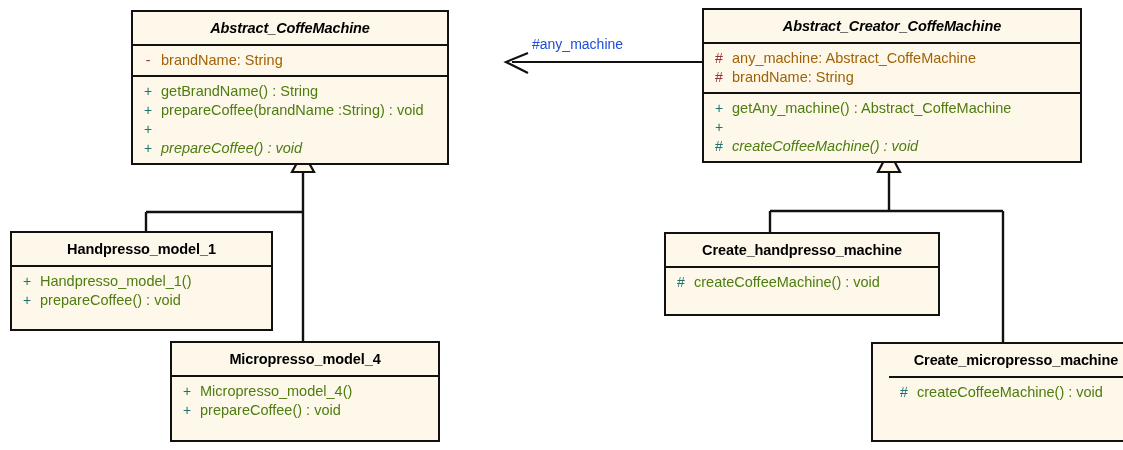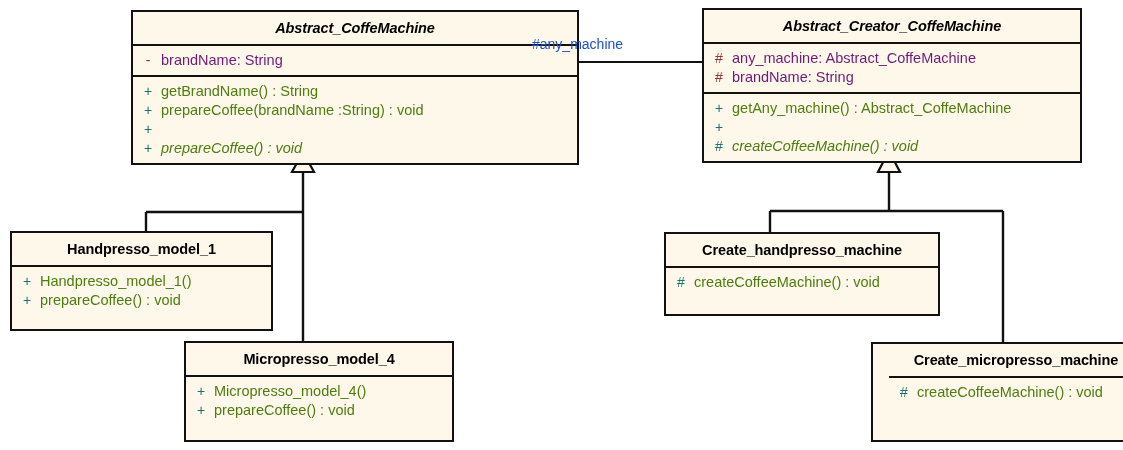--- a/index.html
+++ b/index.html
@@ -65,21 +65,21 @@
     padding: 1px 0 1px 0;
   }
   .uml-vis {
     display: inline-block;
     width: 26px;
     min-width: 26px;
     text-align: center;
     font-size: 14px;
   }
   .attr-row .uml-vis { color: #9b2f2f; }
-  .attr-row .uml-text { color: #701a75; }
+  .attr-row .uml-text { color: #a16207; }
   .meth-row .uml-vis { color: #1d7272; }
   .meth-row .uml-text { color: #4d7c0f; }
   .uml-text.abstract-op {
     font-style: italic;
   }
   .lbl-assoc {
     position: absolute;
     font-size: 14px;
     color: #1d4ed8;
     white-space: nowrap;
@@ -110,21 +110,21 @@
       <line x1="889" y1="171" x2="889" y2="211" stroke="#111111" stroke-width="2.4"></line>
       <line x1="770" y1="211" x2="1003" y2="211" stroke="#111111" stroke-width="2.4"></line>
       <line x1="770" y1="211" x2="770" y2="232" stroke="#111111" stroke-width="2.4"></line>
       <line x1="1003" y1="211" x2="1003" y2="342" stroke="#111111" stroke-width="2.4"></line>
       <polygon points="889,151 878,172 900,172" fill="#fdf8ea" stroke="#111111" stroke-width="2.2"></polygon>
     </g>
   </svg>
 
   <div class="lbl-assoc" style="left:532px; top:36px;">#any_machine</div>
 
-  <div class="uml-class" style="left:131px; top:10px; width:448px;">
+  <div class="uml-class" style="left:131px; top:10px; width:318px;">
     <div class="uml-title abstract">Abstract_CoffeMachine</div>
     <div class="uml-compartment attrs">
       <div class="uml-row attr-row">
         <span class="uml-vis">-</span>
         <span class="uml-text">brandName:  String</span>
       </div>
     </div>
     <div class="uml-compartment meths">
       <div class="uml-row meth-row">
         <span class="uml-vis">+</span>
@@ -178,21 +178,21 @@
         <span class="uml-vis">+</span>
         <span class="uml-text">Handpresso_model_1()</span>
       </div>
       <div class="uml-row meth-row">
         <span class="uml-vis">+</span>
         <span class="uml-text">prepareCoffee() : void</span>
       </div>
     </div>
   </div>
 
-  <div class="uml-class" style="left:184px; top:341px; width:270px; height:101px;">
+  <div class="uml-class" style="left:170px; top:341px; width:270px; height:101px;">
     <div class="uml-title">Micropresso_model_4</div>
     <div class="uml-compartment meths">
       <div class="uml-row meth-row">
         <span class="uml-vis">+</span>
         <span class="uml-text">Micropresso_model_4()</span>
       </div>
       <div class="uml-row meth-row">
         <span class="uml-vis">+</span>
         <span class="uml-text">prepareCoffee() : void</span>
       </div>

